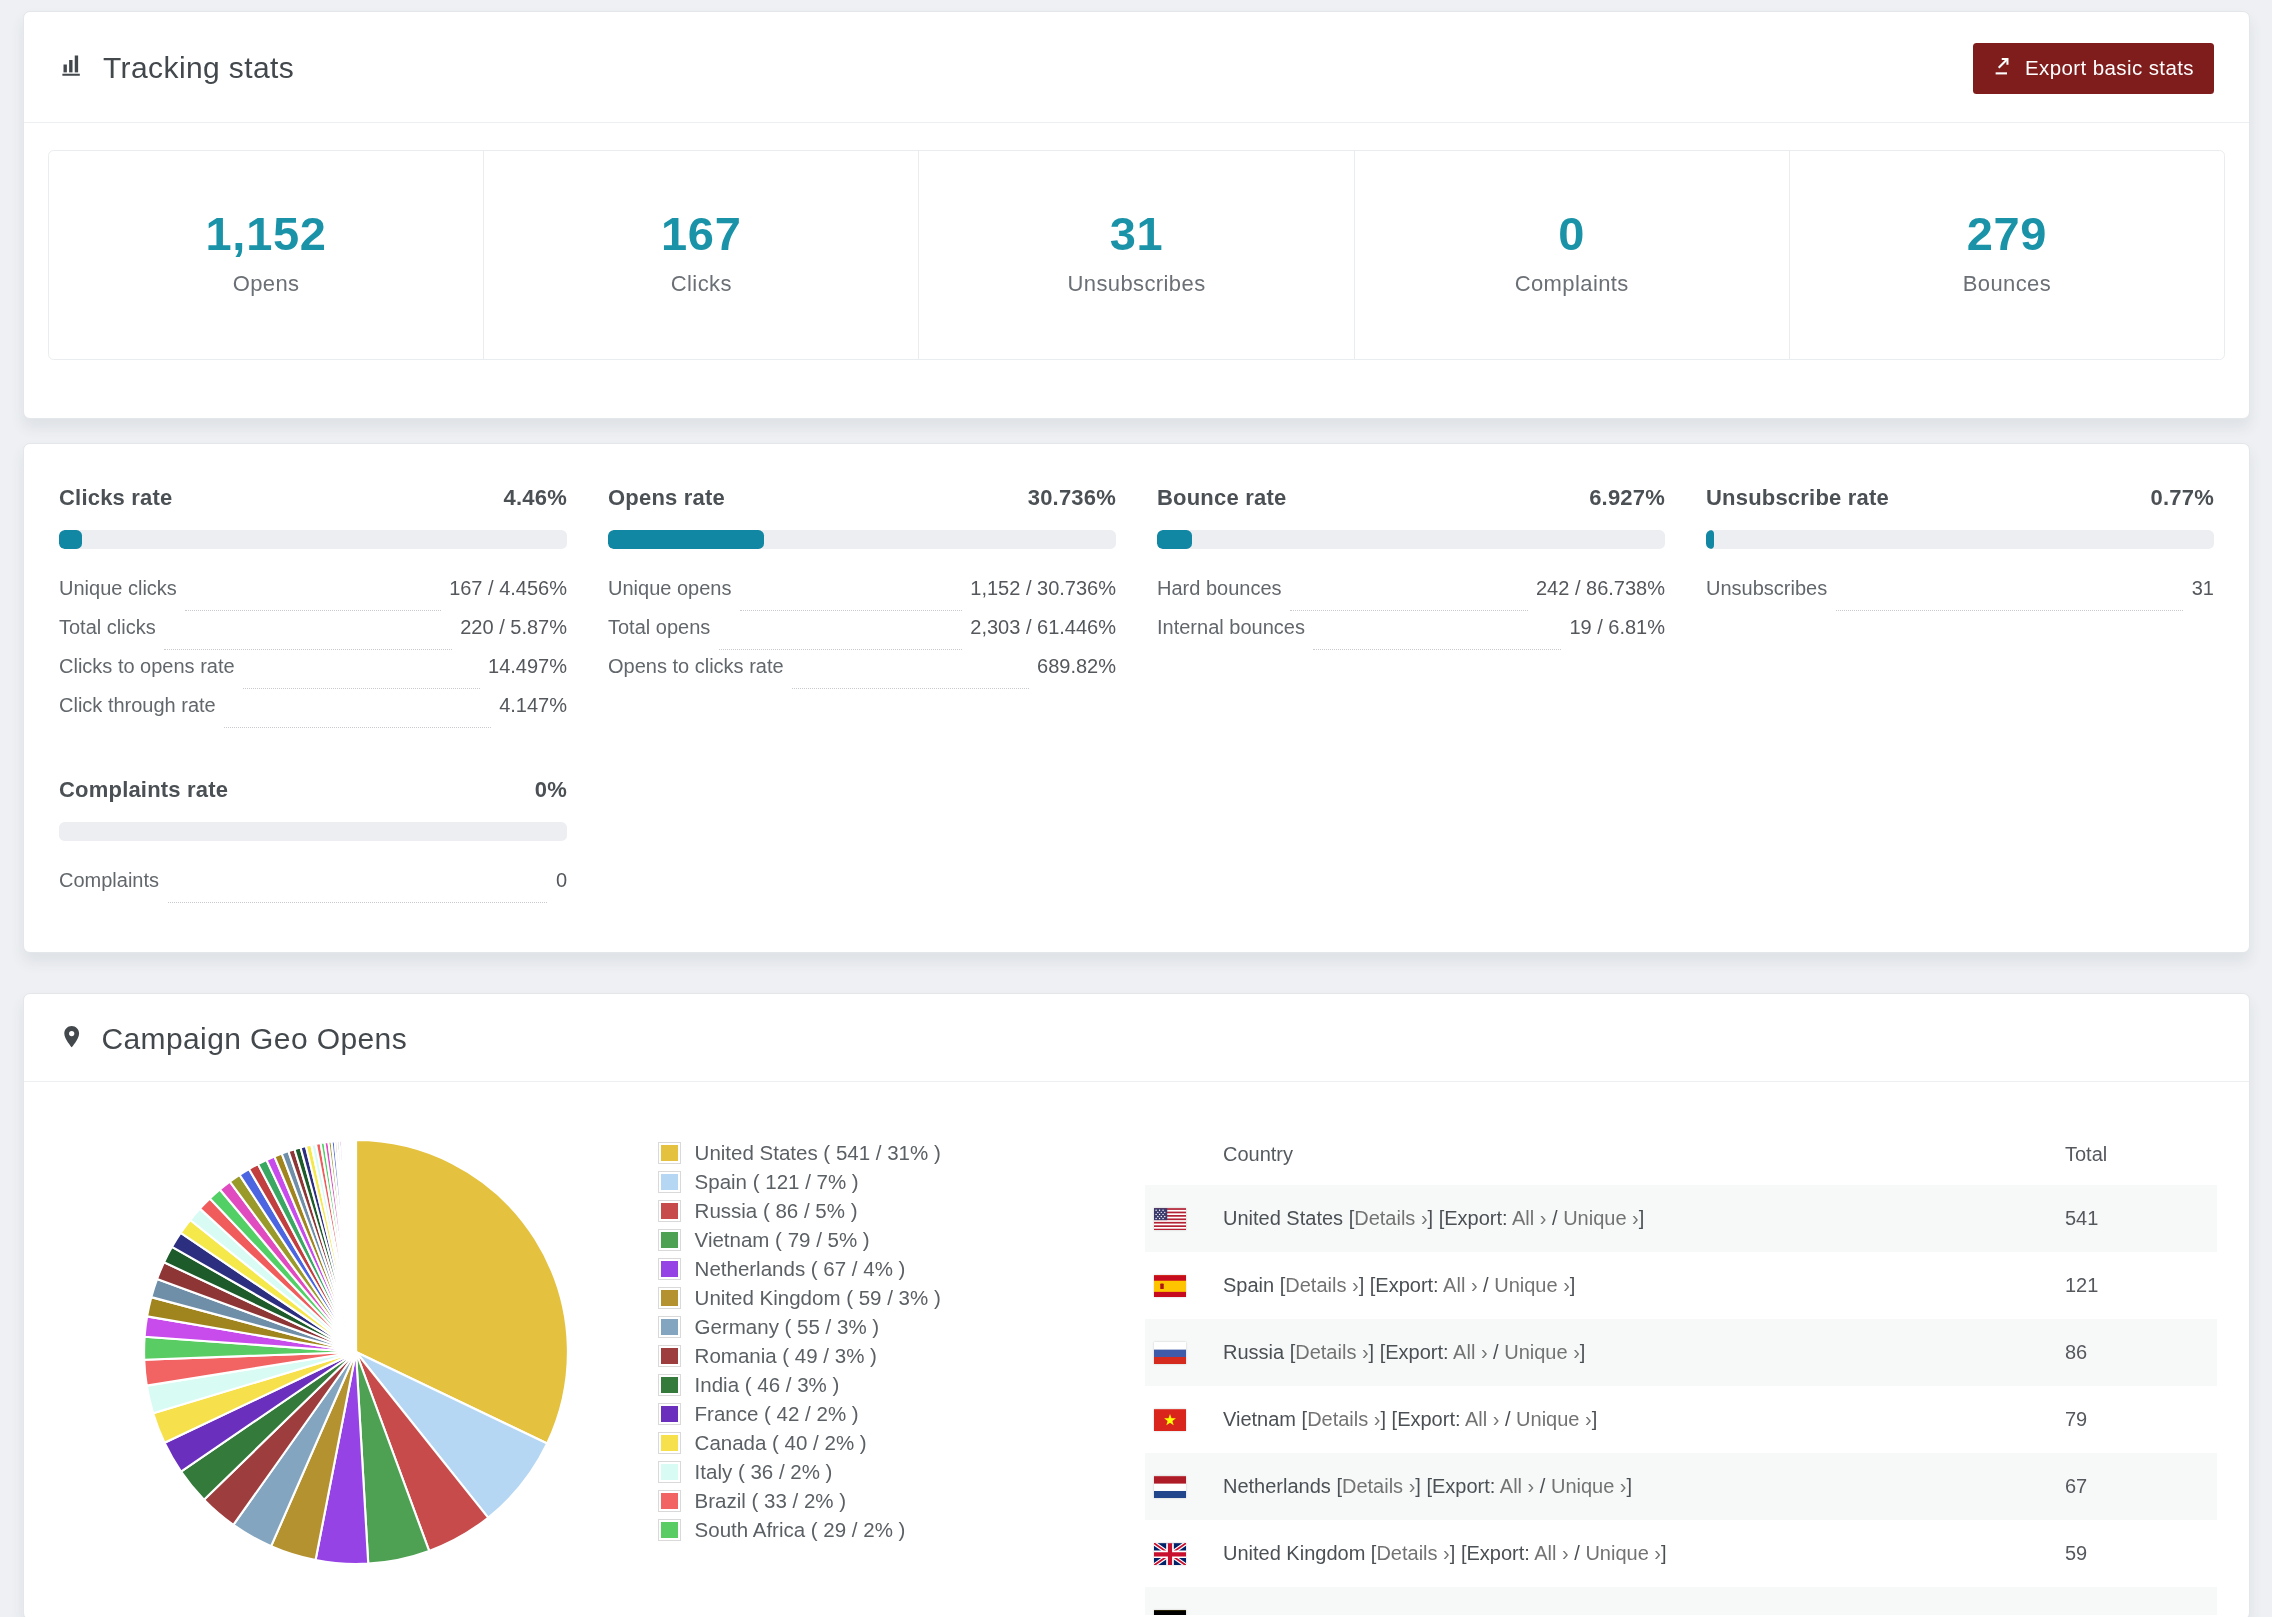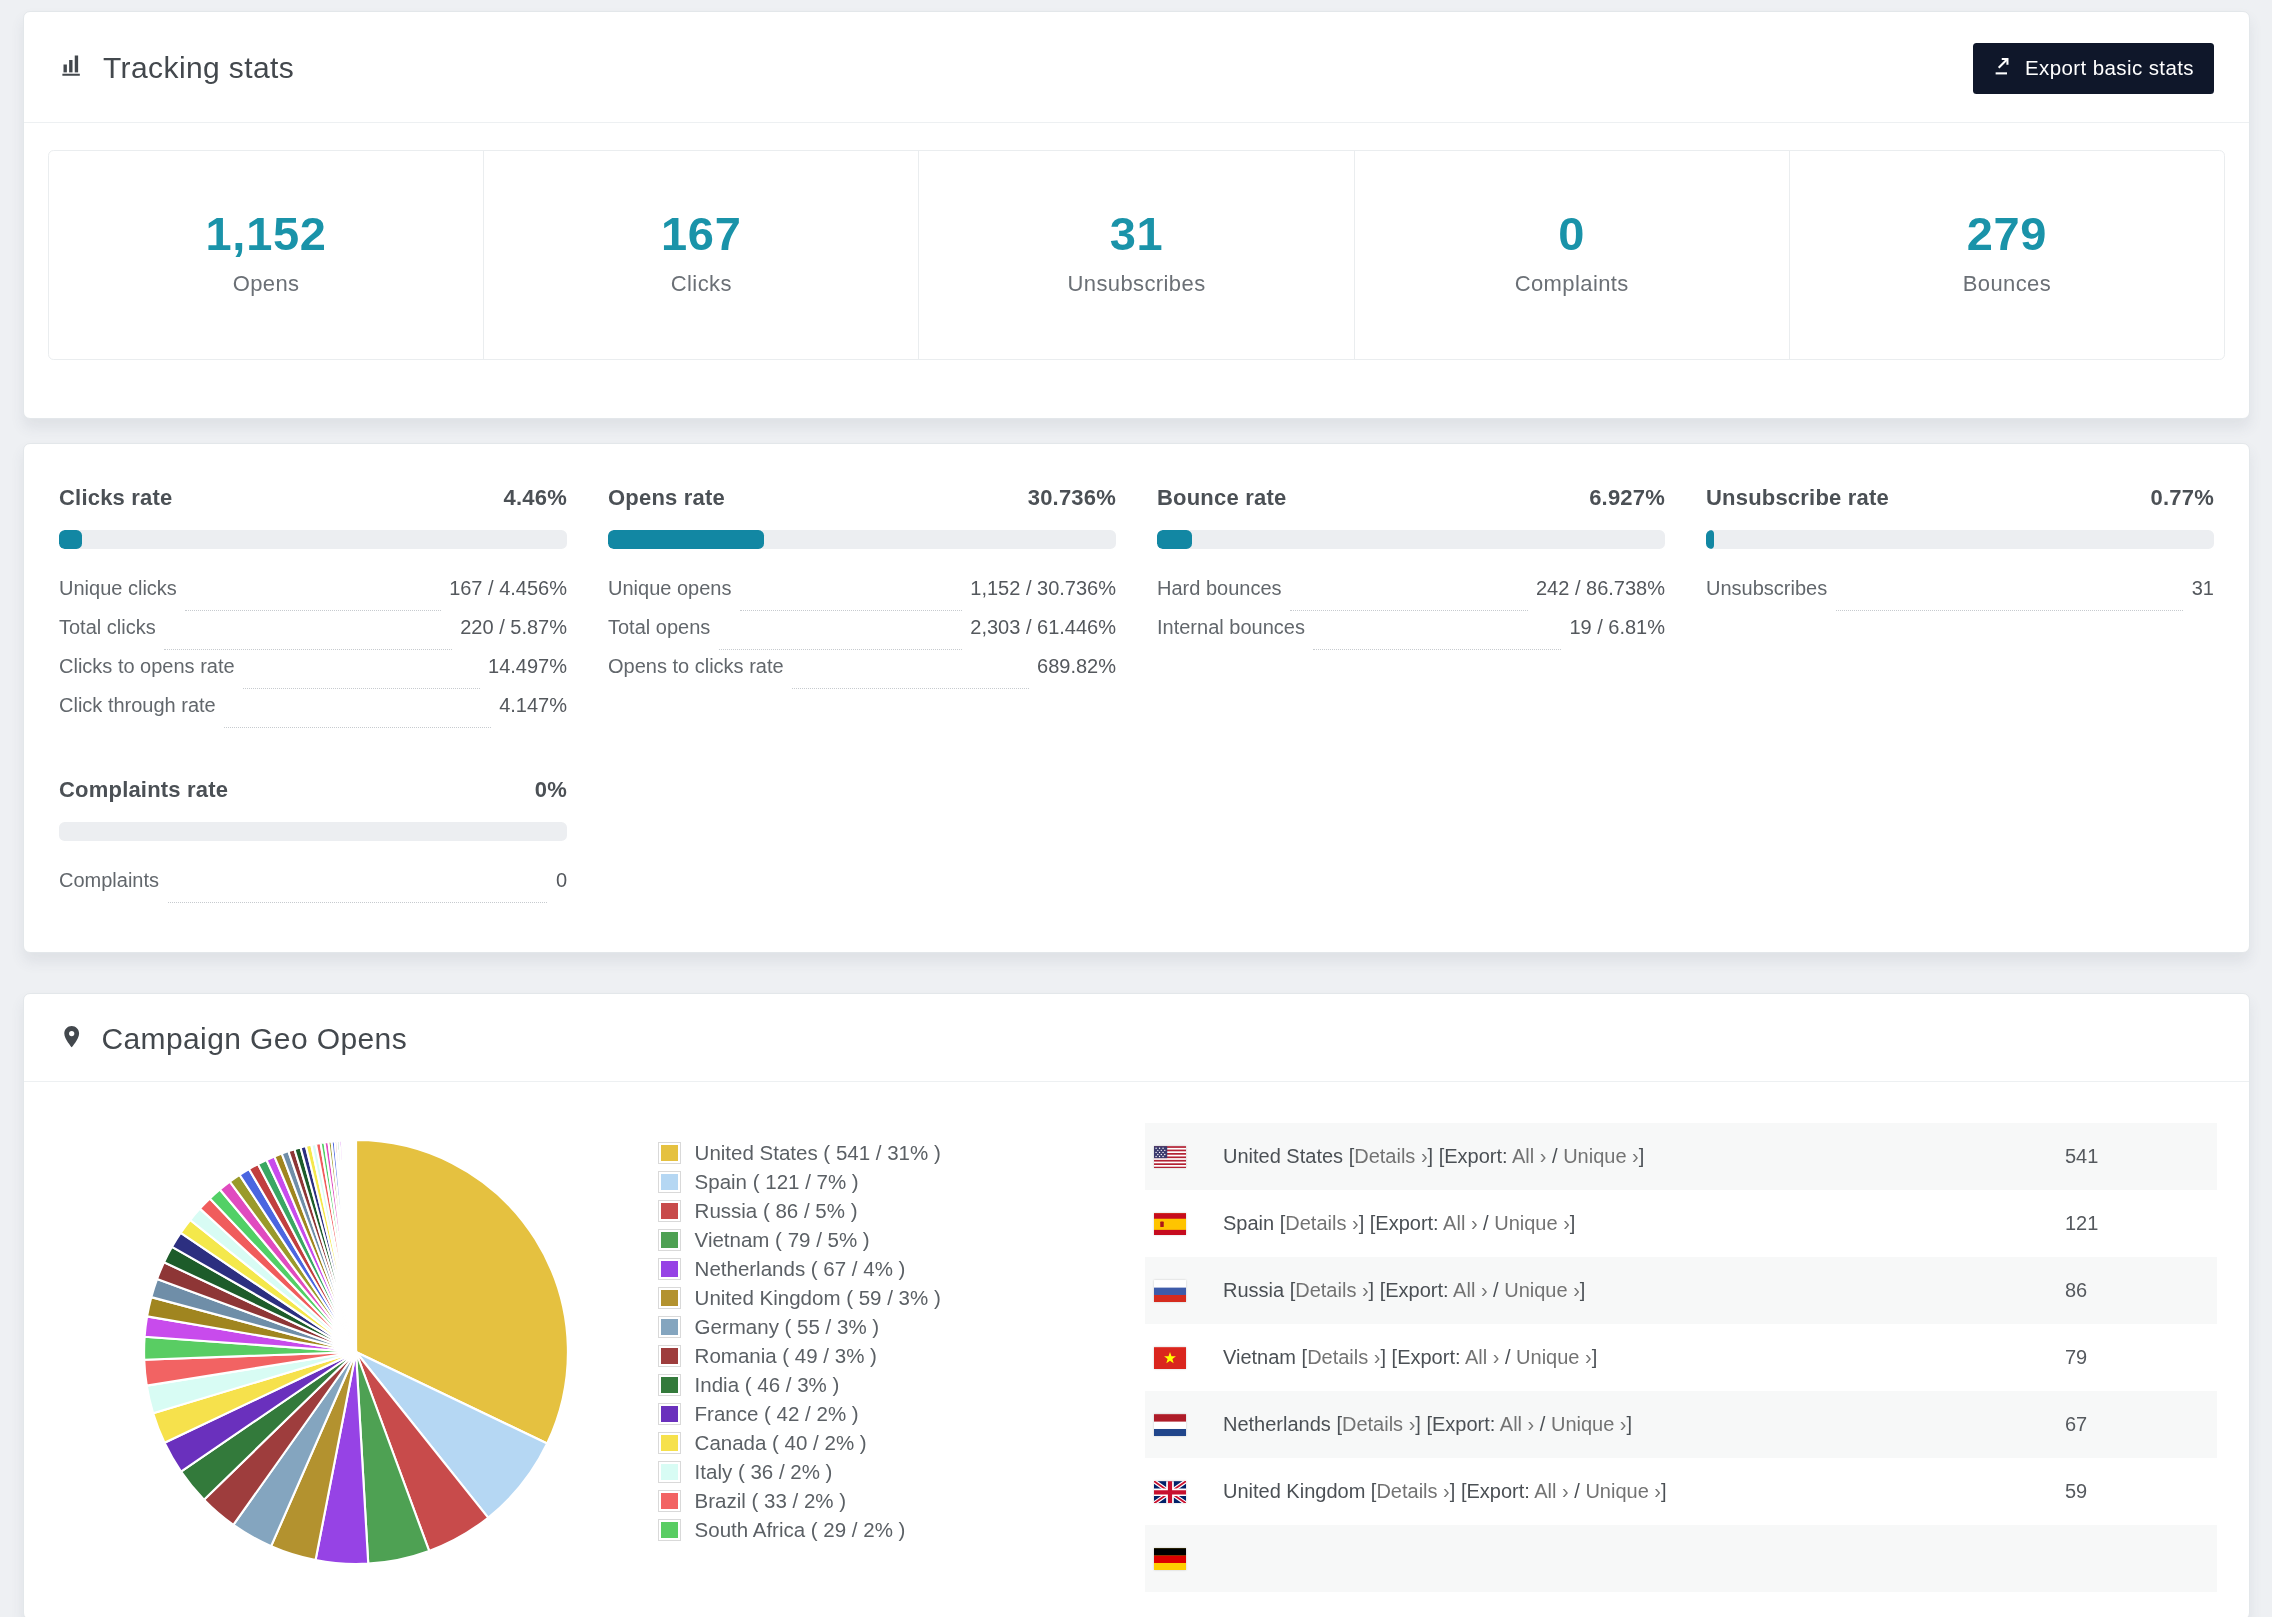--- a/index.html
+++ b/index.html
@@ -22,21 +22,21 @@
     padding:31px 35px 28px;
     border-bottom:1.4px solid #edf0f2;
   }
   .card-title {
     display:flex; align-items:center; gap:17px;
     font-size:30px; color:#43484d; letter-spacing:0.4px;
   }
   .card-title svg { flex:0 0 auto; }
   .export-btn {
     display:flex; align-items:center; gap:11.3px;
-    background:#0f172a; color:#fff; border:none; border-radius:3.5px;
+    background:#7f1d1d; color:#fff; border:none; border-radius:3.5px;
     font-family:inherit; font-size:20.5px; padding:12.7px 20px; cursor:pointer;
     letter-spacing:0.4px;
   }
   
   .stats-box {
     display:flex; margin:27px 24px 58px;
     border:1.4px solid #eaedef; border-radius:5.6px; background:#fff;
   }
   .stat-cell { flex:1; text-align:center; padding:55px 0 62px; }
   .stat-cell + .stat-cell { border-left:1.4px solid #eaedef; }
@@ -378,20 +378,25 @@
           <div class="legend-item">
     <span class="swatch" style="background-color: rgb(242, 99, 99);"></span>
     <span>Brazil ( 33 / 2% )</span>
   </div>
           <div class="legend-item">
     <span class="swatch" style="background-color: rgb(89, 205, 99);"></span>
     <span>South Africa ( 29 / 2% )</span>
   </div>
         </div>
       <div class="geo-table-wrap">
+        <div class="g-head">
+          <span></span>
+          <span>Country</span>
+          <span class="total-h">Total</span>
+        </div>
         <div id="geo-rows">
             <div class="g-row">
     <span class="flag"><svg viewBox="0 0 46 32" width="32" height="22.6">
                   <rect width="46" height="32" fill="#b22234"></rect>
                   <g fill="#fff">
                     <rect y="2.46" width="46" height="2.46"></rect>
                     <rect y="7.38" width="46" height="2.46"></rect>
                     <rect y="12.31" width="46" height="2.46"></rect>
                     <rect y="17.23" width="46" height="2.46"></rect>
                     <rect y="22.15" width="46" height="2.46"></rect>

